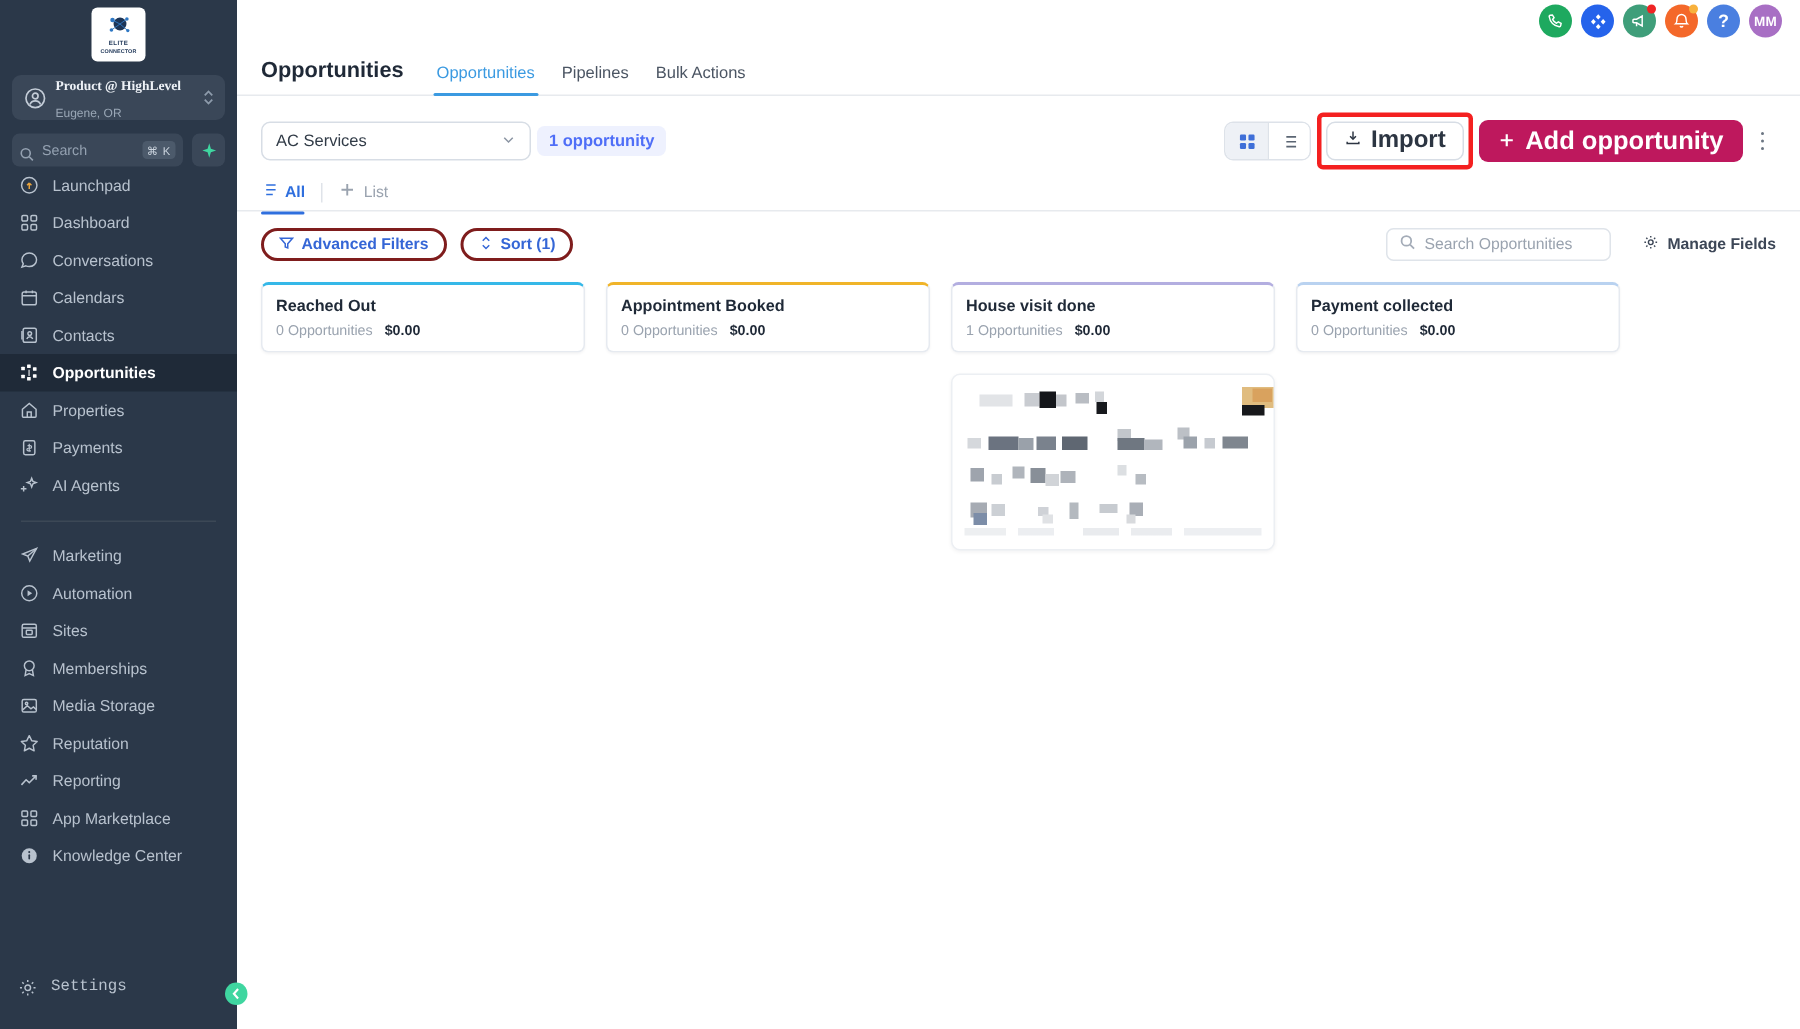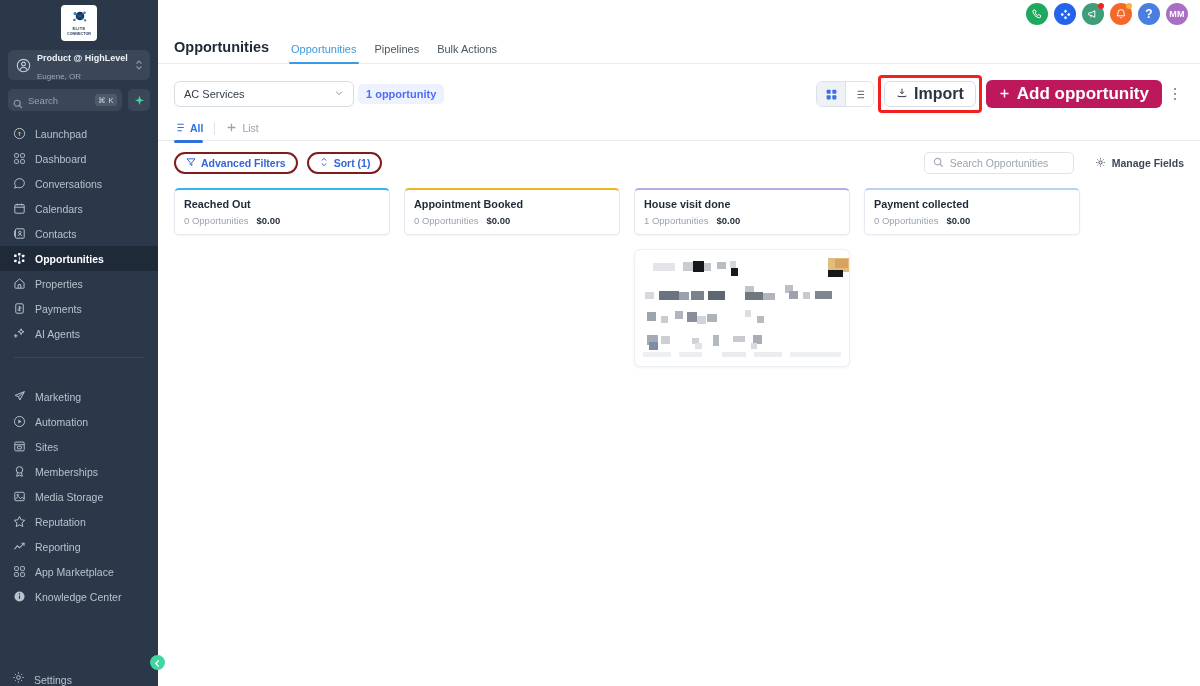--- a/index.html
+++ b/index.html
@@ -26,52 +26,52 @@
   .logo-mark svg { display: block; }
   .logo-t1 { font-size: 4.1px; color: #1d3557; letter-spacing: .3px; font-weight: 700; line-height: 5px; }
   .logo-t2 { font-size: 3.6px; color: #1d3557; letter-spacing: .1px; font-weight: 700; line-height: 5px; }
 
   .acct {
     margin: 4px 8px 0 8px; height: 30px; background: #3a4758; border-radius: 6px;
     display: flex; align-items: center; padding: 0 7px; gap: 6px; cursor: pointer;
   }
   .acct-ico { width: 16px; height: 16px; flex: 0 0 16px; display:flex; align-items:center; justify-content:center; }
   .acct-txt { flex: 1; min-width: 0; }
-  .acct-name { font-size: 9px; color: #eef2f7; font-weight: 700; white-space: nowrap; overflow: hidden; line-height: 11px; }
+  .acct-name { font-size: 9px; color: #eef2f7; font-weight: 700; white-space: nowrap; overflow: hidden; line-height: 11px; font-family: Liberation Serif, serif; }
   .acct-loc { font-size: 8px; color: #9aa7b6; white-space: nowrap; overflow: hidden; line-height: 10px; }
   .acct-ch { width: 9px; color: #8d9bab; font-size: 8px; line-height: 7px; text-align: center; }
 
   .searchrow { margin: 9px 8px 0 8px; display: flex; gap: 6px; align-items: center; }
   .searchbox {
     flex: 1; height: 22px; background: #3a4758; border-radius: 5px;
     display: flex; align-items: center; padding: 0 5px; gap: 5px; cursor: text;
   }
   .searchbox .s-ico { width: 10px; height: 10px; flex: 0 0 10px; }
   .searchbox .s-ph { font-size: 9.5px; color: #94a1b1; flex: 1; }
   .kbd {
     background: #4c5a6b; border-radius: 3px; font-size: 7.5px; color: #cbd4de;
     padding: 1.5px 3px; letter-spacing: .5px; white-space: nowrap;
   }
   .sparkbtn {
     width: 22px; height: 22px; background: #3a4758; border-radius: 5px; flex: 0 0 22px;
     display: flex; align-items: center; justify-content: center; cursor: pointer;
   }
 
-  .navlist { margin-top: 10px; display: flex; flex-direction: column; }
+  .navlist { margin-top: 0; display: flex; flex-direction: column; }
   .navitem {
     height: 25px; display: flex; align-items: center; gap: 9px; padding: 0 12px;
     color: #b8c2ce; font-size: 10.5px; cursor: pointer; position: relative;
   }
   .navitem .nico { width: 14px; height: 14px; flex: 0 0 14px; display: flex; align-items: center; justify-content: center; }
   .navitem.active { background: #1f2a38; color: #ffffff; font-weight: 600; }
   .navitem.active .nico { color: #ffffff; }
   .nav-sep { height: 1px; background: #3c4856; margin: 11px 14px 10px 14px; }
 
   .settings-wrap { position: absolute; bottom: 0; left: 0; right: 0; }
-  .settings { height: 34px; display: flex; align-items: flex-end; gap: 9px; padding: 0 12px; color: #b8c2ce; font-size: 10.5px; cursor: pointer; }
+  .settings { height: 34px; display: flex; align-items: flex-start; gap: 9px; padding: 0 12px; color: #b8c2ce; font-size: 10.5px; cursor: pointer; font-family: Liberation Mono, monospace; }
   .collapse-btn {
     position: absolute; right: -7px; bottom: 16px; width: 15px; height: 15px;
     background: #3fd6a0; border-radius: 50%; display: flex; align-items: center;
     justify-content: center; cursor: pointer; z-index: 5;
   }
 
   
   .main { flex: 1; height: 686px; background: #ffffff; display: flex; flex-direction: column; min-width: 0; }
 
   .topbar { height: 28px; display: flex; align-items: center; justify-content: flex-end; padding: 0 12px; gap: 6px; background: #fff; }
@@ -309,21 +309,21 @@
               <path d="M3.4 8.6v4.6M1.1 10.9h4.6"></path>
               <path d="M10 2.2l1 2.6 2.6 1-2.6 1-1 2.6-1-2.6-2.6-1 2.6-1z"></path>
             </svg>
           </span>
         <span>AI Agents</span>
       </div>
     </nav>
 
     <div class="nav-sep"></div>
 
-    <nav class="navlist" style="margin-top:16px">
+    <nav class="navlist" style="margin-top:0">
       <div class="navitem">
         <span class="nico">
             <svg width="13" height="13" viewBox="0 0 16 16" fill="none" stroke="currentColor" stroke-width="1.2">
               <path d="M14 2 2.6 6.6l4.2 1.6 1.6 4.2z"></path>
               <path d="M6.8 8.2 14 2"></path>
             </svg>
           </span>
         <span>Marketing</span>
       </div>
       <div class="navitem">

